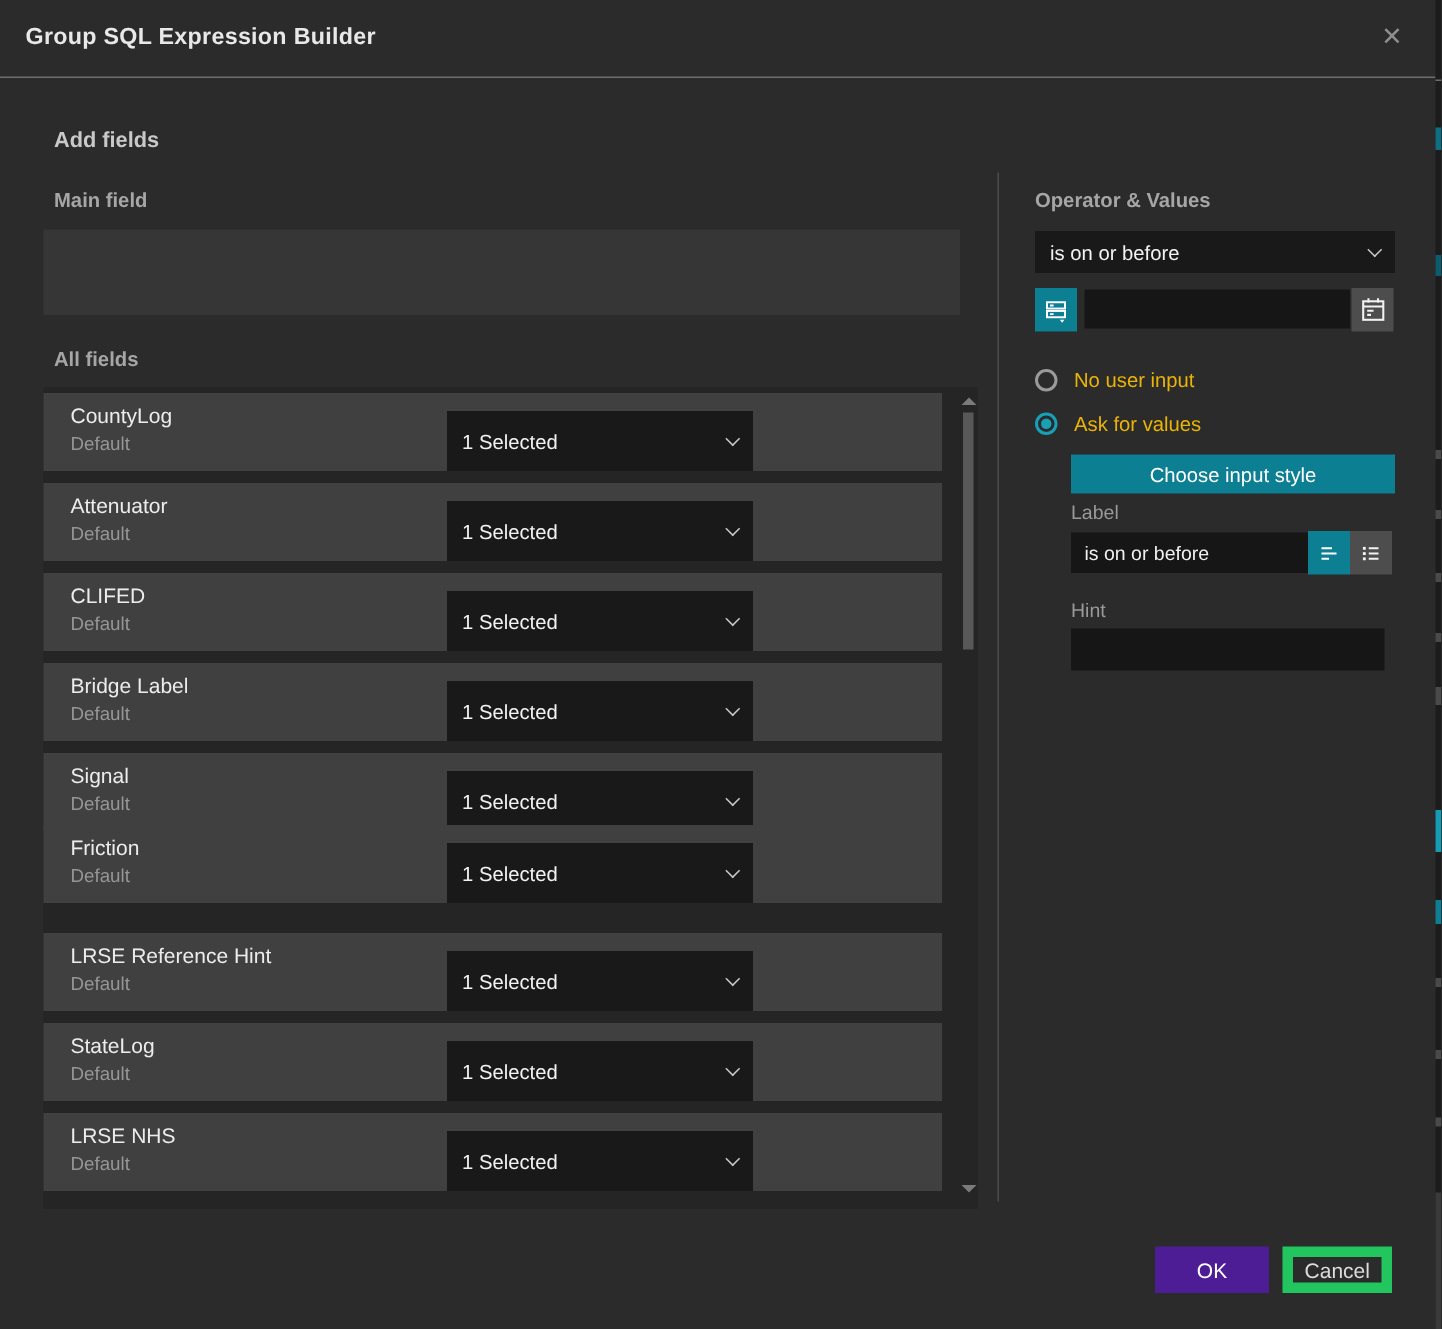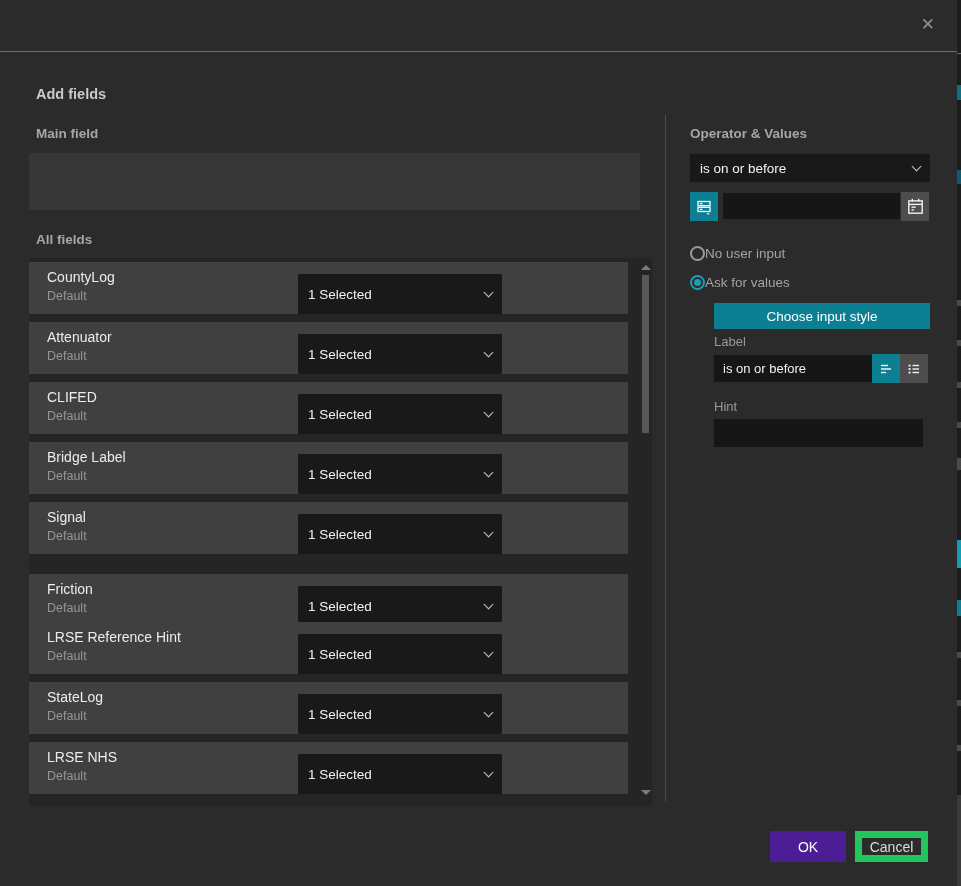--- a/index.html
+++ b/index.html
@@ -39,34 +39,35 @@
   .vdiv{position:absolute;left:665px;top:115px;width:1px;height:686px;background:#4d4d4d;}
   .op-dd{left:690px;top:154px;width:240px;height:28px;}
   .sqbtn{position:absolute;width:28px;height:29px;display:flex;align-items:center;justify-content:center;cursor:pointer;}
   .teal{background:#0c7f93;}
   .gray{background:#4d4d4d;}
   .input{position:absolute;background:#161616;border:none;color:#f0f0f0;font-size:13px;font-family:"Liberation Sans",sans-serif;padding:0 9px;}
   .radio-row{position:absolute;left:690px;display:flex;align-items:center;cursor:pointer;}
   .radio{width:15px;height:15px;border-radius:50%;border:2px solid #9a9a9a;flex:none;}
   .radio.on{border-color:#17a0b6;display:flex;align-items:center;justify-content:center;}
   .radio.on::after{content:"";width:7px;height:7px;border-radius:50%;background:#17a0b6;}
-  .radio-lbl{font-size:13.5px;color:#a3a3a3;}
+  .radio-lbl{margin-left:11px;font-size:13.5px;color:#eab308;}
   .choose{position:absolute;left:714px;top:303px;width:216px;height:26px;background:#0c7f93;color:#fff;font-size:13.5px;display:flex;align-items:center;justify-content:center;cursor:pointer;}
   .mini-lbl{position:absolute;font-size:13px;color:#999;}
   
   .okbtn{position:absolute;left:770px;top:831px;width:76px;height:31px;background:#4c1d95;color:#fff;font-size:14px;display:flex;align-items:center;justify-content:center;cursor:pointer;}
   .cancelbtn{position:absolute;left:855px;top:831px;width:73px;height:31px;background:transparent;border:7px solid #22c55e;color:#dcdcdc;font-size:14px;display:flex;align-items:center;justify-content:center;cursor:pointer;}
   
   .edge{position:absolute;right:0;top:0;width:4px;height:886px;background:#1c1c1c;}
   .edge i{position:absolute;left:0;width:4px;display:block;}
 </style>
 </head>
 <body>
 
 <div class="titlebar">
+  <div class="title">Group SQL Expression Builder</div>
   <div class="close">✕</div>
 </div>
 
 <div class="h-add">Add fields</div>
 <div class="h-sub" style="left:36px;top:126px;">Main field</div>
 
 <div class="main-panel">
   <div class="dd dd1">
     <span class="txt">CountyLog | Default</span>
     <span class="chev"></span>
@@ -125,21 +126,21 @@
       </div>
   </div>
   <div class="row" style="top:244px">
     <span class="nm">Signal</span>
     <span class="df">Default</span>
     <div class="dd">
         <span class="txt">1 Selected</span>
         <span class="chev"></span>
       </div>
   </div>
-  <div class="row" style="top:316px">
+  <div class="row" style="top:292px">
     <span class="nm">Friction</span>
     <span class="df">Default</span>
     <div class="dd">
         <span class="txt">1 Selected</span>
         <span class="chev"></span>
       </div>
   </div>
   <div class="row" style="top:364px">
     <span class="nm">LRSE Reference Hint</span>
     <span class="df">Default</span>

